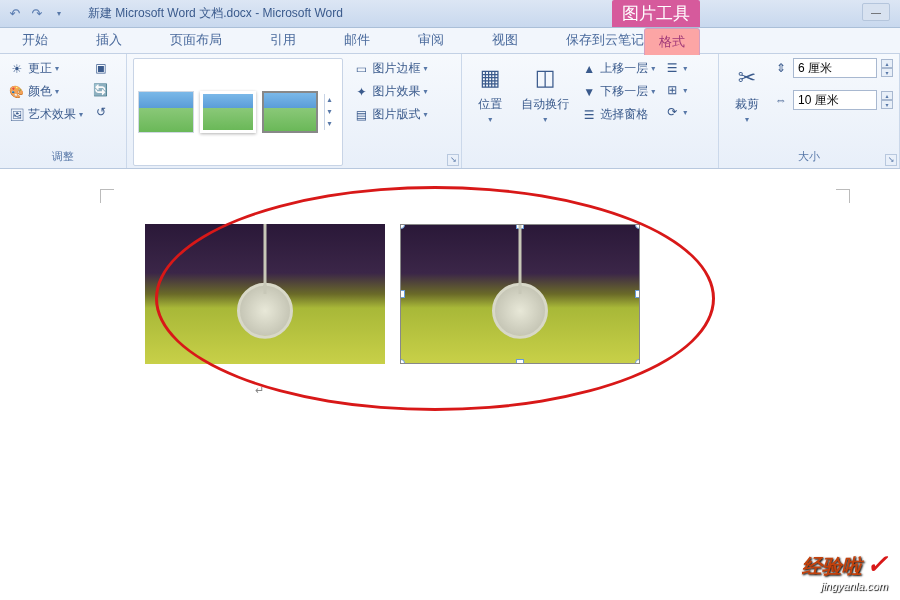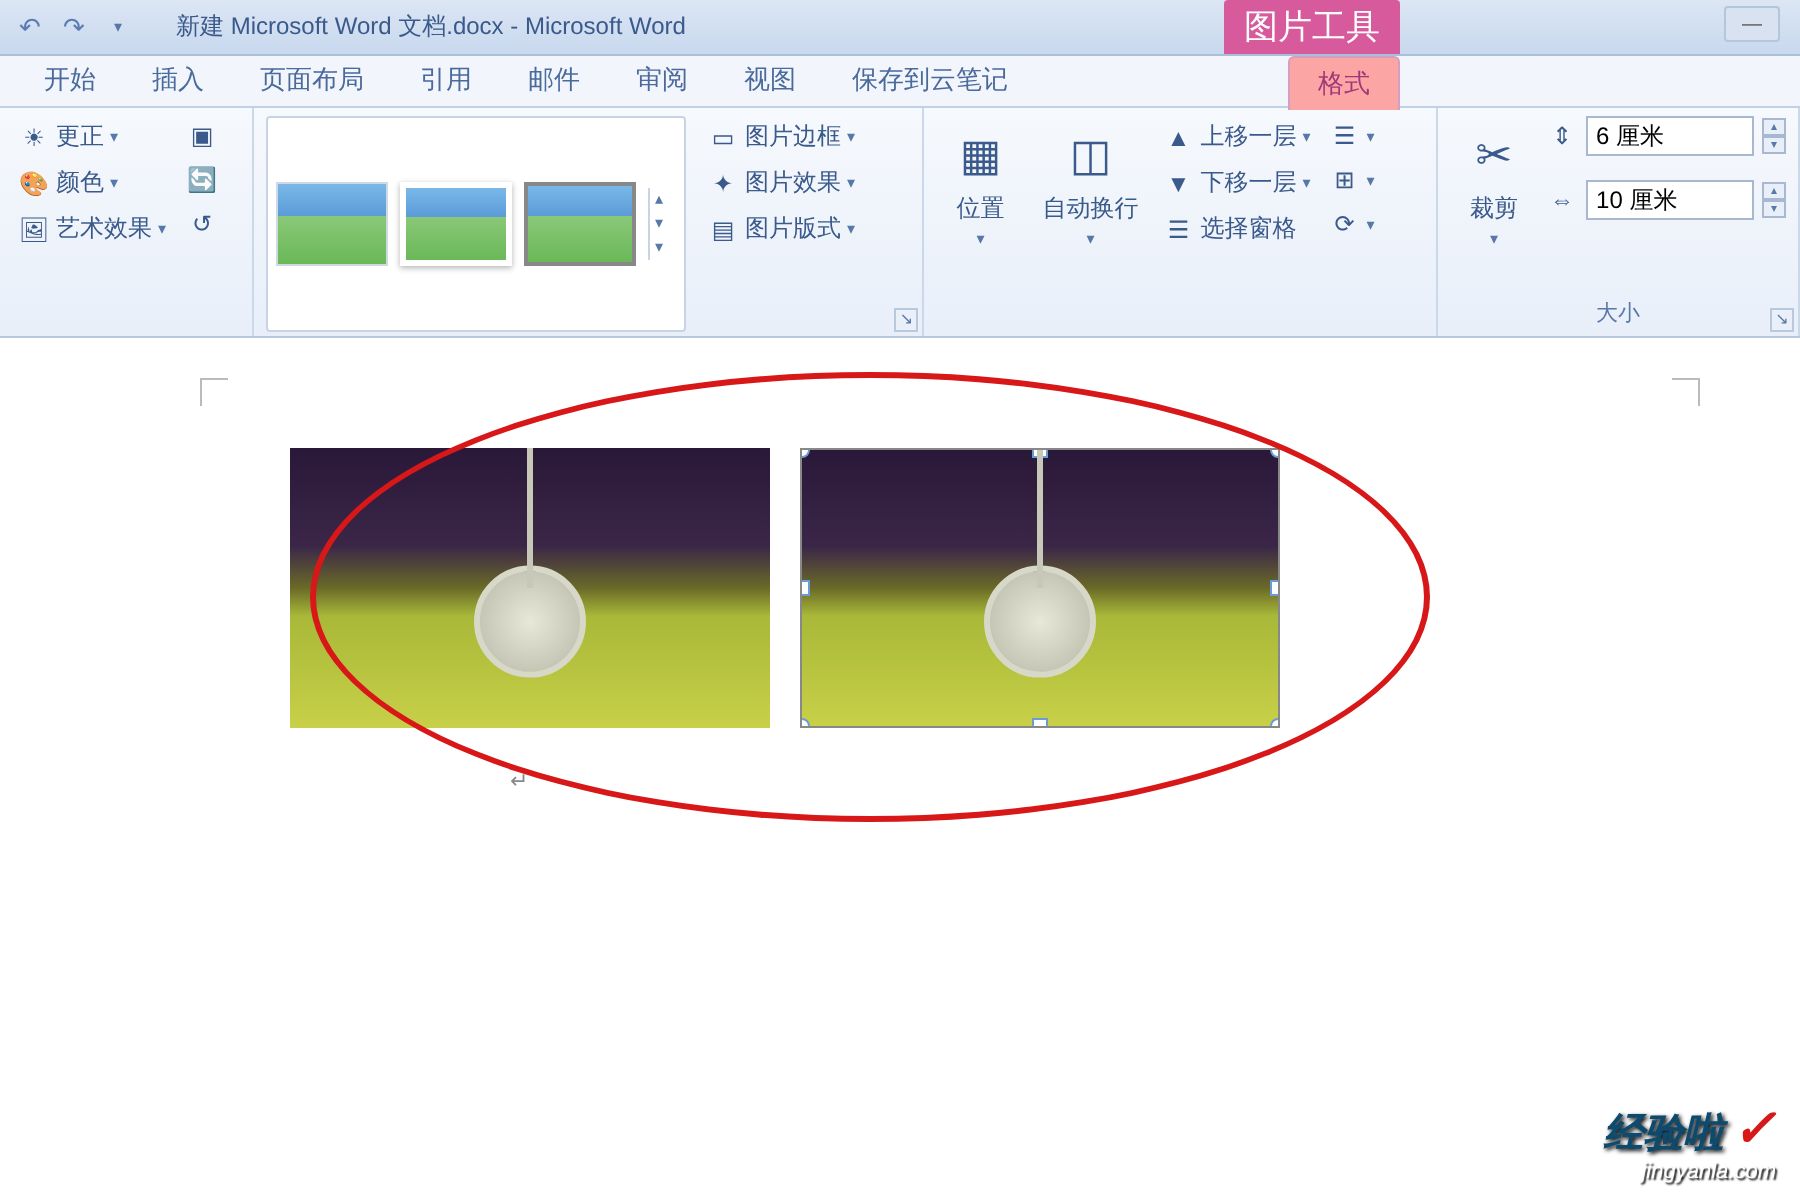--- a/index.html
+++ b/index.html
@@ -9,21 +9,21 @@
     .qat { display: flex; align-items: center; gap: 4px; margin-right: 20px; }
     .qat-btn { width: 18px; height: 18px; display: flex; align-items: center; justify-content: center; cursor: pointer; border-radius: 2px; }
     .undo-icon { color: #5a7cb0; font-size: 13px; }
     .redo-icon { color: #5a7cb0; font-size: 13px; }
     .title-text { flex: 1; }
     .picture-tools-tab { position: absolute; right: 200px; top: 0; }
     .pt-label { background: #d65a9c; color: #fff; font-size: 17px; padding: 2px 10px; border-radius: 2px 2px 0 0; }
     .win-controls { position: absolute; right: 10px; top: 3px; display: flex; gap: 2px; }
     .win-btn { width: 28px; height: 18px; background: #d8e2f0; border: 1px solid #b4c5dc; border-radius: 2px; display: flex; align-items: center; justify-content: center; font-size: 10px; color: #555; }
     
-    .tabs-row { height: 26px; background: #f2f6fc; display: flex; align-items: flex-end; padding: 0 8px; border-bottom: 1px solid #c3d1e5; font-size: 13px; color: #4a6a9c; }
+    .tabs-row { height: 26px; background: #f2f6fc; display: flex; align-items: flex-end; padding: 0 8px; border-bottom: 1px solid #c3d1e5; font-size: 13px; color: #4a6a9c; gap: 20px; }
     .tab { padding: 4px 14px; cursor: pointer; }
     .tab.active { background: #fca5a5; color: #a03878; border: 1px solid #d49ec0; border-bottom: none; border-radius: 3px 3px 0 0; }
     .format-tab-holder { position: absolute; right: 200px; top: 28px; }
     
     .ribbon { height: 115px; background: linear-gradient(#f6f9fd, #e8eff9); border-bottom: 1px solid #b8c8de; display: flex; font-size: 12px; color: #3a5a8c; }
     .ribbon-group { border-right: 1px solid #cbd8ea; padding: 4px 6px 2px; display: flex; flex-direction: column; position: relative; }
     .group-label { text-align: center; font-size: 11px; color: #5878a8; margin-top: auto; padding: 2px 0; }
     .group-content { flex: 1; display: flex; gap: 4px; }
     
     .btn-small { display: flex; align-items: center; gap: 3px; padding: 2px 3px; cursor: pointer; border-radius: 2px; white-space: nowrap; }
@@ -70,21 +70,21 @@
     .photo2 .sel-handle.tr2 { top: -4px; right: -4px; }
     .photo2 .sel-handle.ml2 { top: 50%; left: -4px; margin-top: -4px; border-radius: 0; }
     .photo2 .sel-handle.mr2 { top: 50%; right: -4px; margin-top: -4px; border-radius: 0; }
     .photo2 .sel-handle.bl2 { bottom: -4px; left: -4px; }
     .photo2 .sel-handle.bm2 { bottom: -4px; left: 50%; margin-left: -4px; border-radius: 0; }
     .photo2 .sel-handle.br2 { bottom: -4px; right: -4px; }
     
     .annotation-ellipse { position: absolute; top: 186px; left: 155px; width: 560px; height: 225px; border: 3px solid #d81818; border-radius: 50%; pointer-events: none; }
     
     .watermark { position: absolute; bottom: 8px; right: 12px; text-align: right; font-style: italic; }
-    .wm-main { color: #0c4a6e; font-size: 20px; font-weight: bold; text-shadow: 1px 1px 2px #000; }
+    .wm-main { color: #c2410c; font-size: 20px; font-weight: bold; text-shadow: 1px 1px 2px #000; }
     .wm-check { color: #d81818; font-size: 26px; font-weight: bold; }
     .wm-sub { color: #fff; font-size: 11px; text-shadow: 1px 1px 1px #000; }
     
     .icon-box { width: 16px; height: 16px; display: inline-flex; align-items: center; justify-content: center; font-size: 12px; }
     .icon-box.lg { width: 32px; height: 32px; font-size: 22px; }
     .cursor-para { position: absolute; top: 195px; left: 155px; font-size: 11px; color: #888; }
   </style>
 </head>
 <body>
 
@@ -150,20 +150,21 @@
             <span class="icon-box">▣</span>
           </div>
         <div class="btn-small">
             <span class="icon-box">🔄</span>
           </div>
         <div class="btn-small">
             <span class="icon-box">↺</span>
           </div>
       </div>
     </div>
+    <div class="group-label">调整</div>
   </div>
 
   <div class="ribbon-group" style="width:340px;">
     <div class="group-content">
       <div class="styles-gallery">
         <div class="style-thumb"></div>
         <div class="style-thumb"></div>
         <div class="style-thumb"></div>
         <div class="gallery-more">
           <span>▴</span>

